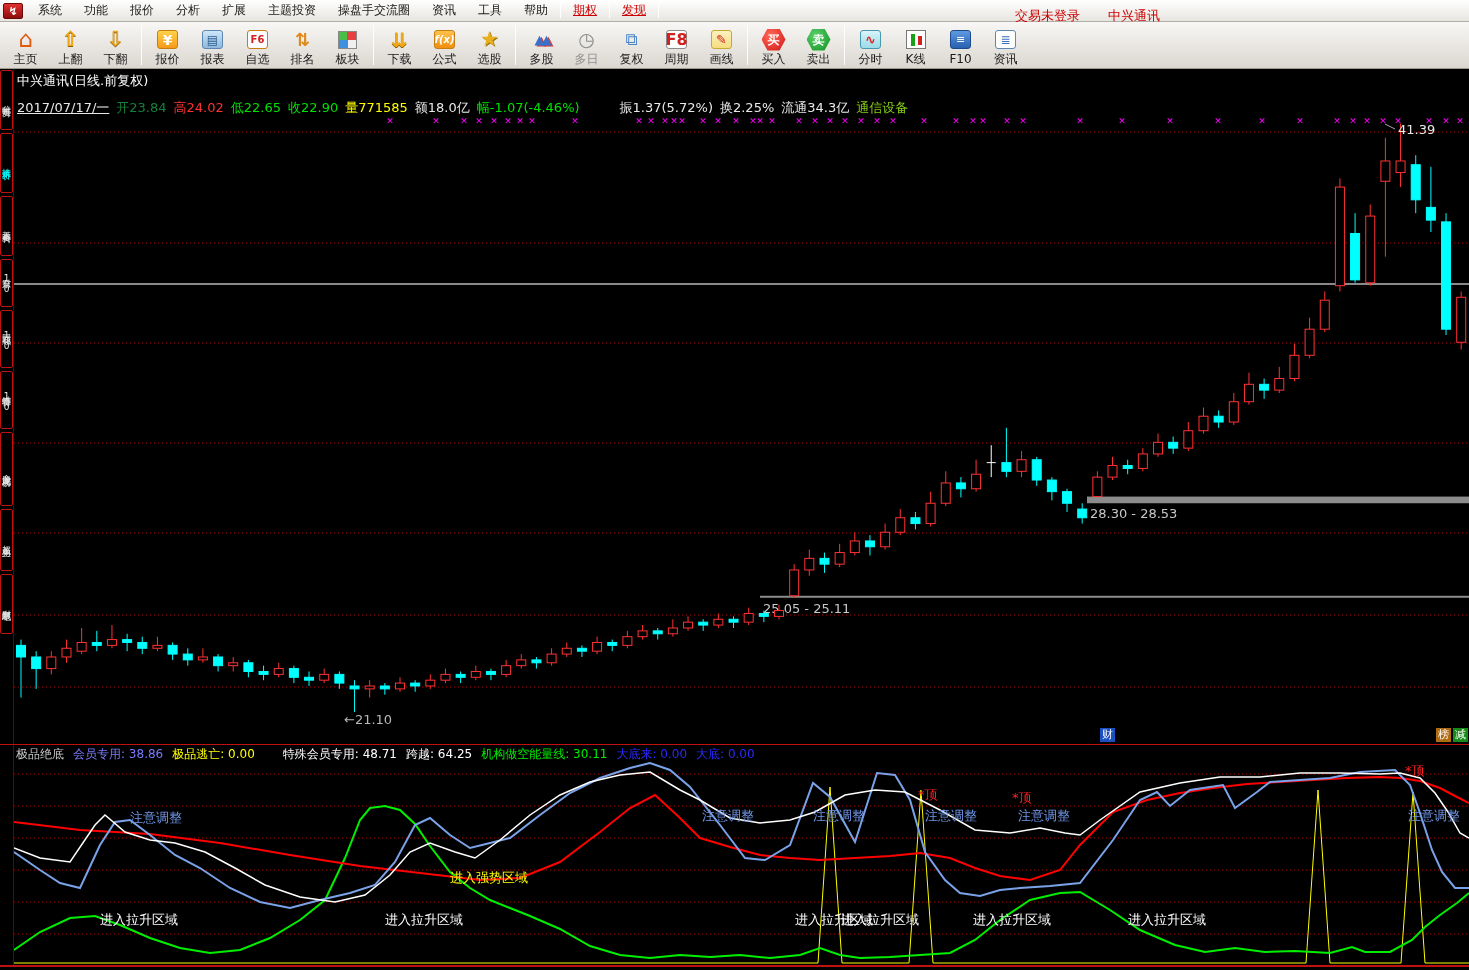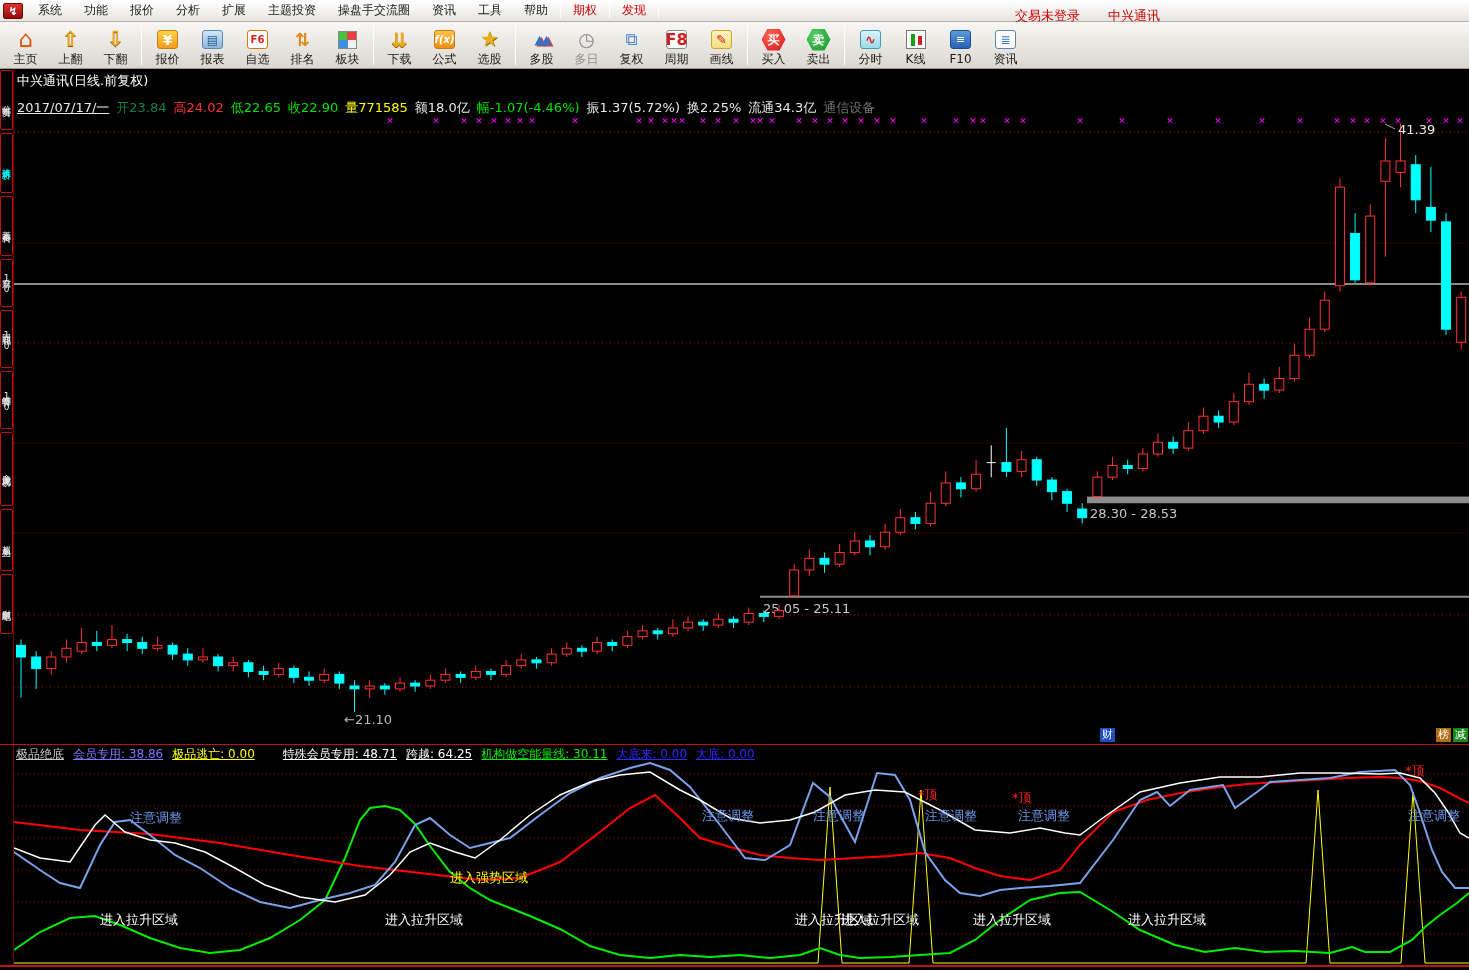--- a/index.html
+++ b/index.html
@@ -8,21 +8,21 @@
   .app { position:relative; width:1469px; height:970px; background:#000; overflow:hidden; }
 
   
   .menubar { position:absolute; left:0; top:0; width:100%; height:22px;
     background:linear-gradient(#ffffff,#e7e5e0); border-bottom:1px solid #b3afa7;
     display:flex; align-items:stretch; font-size:12px; color:#1a1a1a; z-index:30; }
   .logo { width:20px; height:16px; margin:3px 4px 0 3px; background:linear-gradient(#e03030,#8f0d0d);
     border:1px solid #6d0808; border-radius:2px; color:#fff; font-size:11px; font-weight:bold;
     display:flex; align-items:center; justify-content:center; }
   .menu-item { padding:0 11px; display:flex; align-items:center; cursor:default; }
-  .menu-item.hot { color:#cc0000; }
+  .menu-item.hot { color:#cc0000;text-decoration:underline; }
   .menu-sep { width:1px; background:#c9c5bd; border-right:1px solid #fff; margin:3px 1px; }
   .menubar-right { position:absolute; top:0; height:32px; display:flex; align-items:center; color:#cc0000; font-size:13px; }
   .mr-a { position:absolute; left:1015px; } .mr-b { position:absolute; left:1108px; }
 
   
   .toolbar { position:absolute; left:0; top:22px; width:100%; height:47px;
     background:linear-gradient(#f8f7f5,#dbd7d0); border-bottom:1px solid #9e9a92;
     display:flex; align-items:center; padding:0 3px; z-index:30; }
   .tb-btn { min-width:45px; height:44px; display:flex; flex-direction:column; align-items:center;
     justify-content:flex-end; padding-bottom:1px; font-size:12px; color:#1a1a1a; cursor:default; }
@@ -78,21 +78,21 @@
   .main-chart { position:absolute; left:14px; top:116px; z-index:2; }
   .badge { position:absolute; color:#fff; font-size:11px; line-height:14px; padding:0 2px; z-index:12; }
   .badge-cai  { left:1100px; top:728px; background:#1c50c0; }
   .badge-bang { left:1436px; top:728px; background:#b06a10; }
   .badge-jian { left:1453px; top:728px; background:#188a18; }
   .divider-red { position:absolute; left:0; top:744px; width:1469px; height:1px; background:#c01010; z-index:5; }
   .bottom-red { position:absolute; left:0; top:965px; width:1469px; height:2px; background:#c01010; z-index:5; }
 
   
   .ind-header { position:absolute; left:16px; top:746px; font-size:12px; display:flex; white-space:nowrap; z-index:10; }
-  .ind-header span { margin-right:9px;text-decoration:underline; }
+  .ind-header span { margin-right:9px; }
   .ind-chart { position:absolute; left:14px; top:762px; z-index:2; }
 
   svg text { font-family:"DejaVu Sans","Liberation Sans",sans-serif; }
 </style>
 </head>
 <body>
 
 <div class="app">
 
   <div class="menubar">
@@ -275,24 +275,24 @@
   <div class="chart-title">中兴通讯(日线.前复权)</div>
   <div class="info-line" id="info-line">
       <span style="color: rgb(232, 232, 232); text-decoration: underline;">2017/07/17/一</span>
       <span style="color: #15803d;">开23.84</span>
       <span style="color: rgb(255, 50, 50);">高24.02</span>
       <span style="color: rgb(0, 224, 0);">低22.65</span>
       <span style="color: rgb(0, 224, 0);">收22.90</span>
       <span style="color: rgb(255, 255, 0);">量771585</span>
       <span style="color: rgb(232, 232, 232);">额18.0亿</span>
       <span style="color: rgb(0, 224, 0);">幅-1.07(-4.46%)</span>
-      <span style="color: rgb(232, 232, 232);">振1.37(5.72%)</span>
+      <span style="color: rgb(232, 232, 232); margin-left: 33px;">振1.37(5.72%)</span>
       <span style="color: rgb(232, 232, 232);">换2.25%</span>
       <span style="color: rgb(232, 232, 232);">流通34.3亿</span>
-      <span style="color: #737373;">通信设备</span>
+      <span style="color: #84cc16;">通信设备</span>
     </div>
 
   <div class="main-chart" id="main-chart"><svg width="1455" height="628" viewBox="0 0 1455 628">
         <rect x="0" y="0" width="1455" height="628" fill="#000000"></rect>
         <line x1="0" y1="16" x2="1455" y2="16" stroke="#b40000" stroke-width="1" stroke-dasharray="1 3"></line>
         <line x1="0" y1="127" x2="1455" y2="127" stroke="#b40000" stroke-width="1" stroke-dasharray="1 3"></line>
         <line x1="0" y1="227" x2="1455" y2="227" stroke="#b40000" stroke-width="1" stroke-dasharray="1 3"></line>
         <line x1="0" y1="327" x2="1455" y2="327" stroke="#b40000" stroke-width="1" stroke-dasharray="1 3"></line>
         <line x1="0" y1="417" x2="1455" y2="417" stroke="#b40000" stroke-width="1" stroke-dasharray="1 3"></line>
         <line x1="0" y1="499" x2="1455" y2="499" stroke="#b40000" stroke-width="1" stroke-dasharray="1 3"></line>

